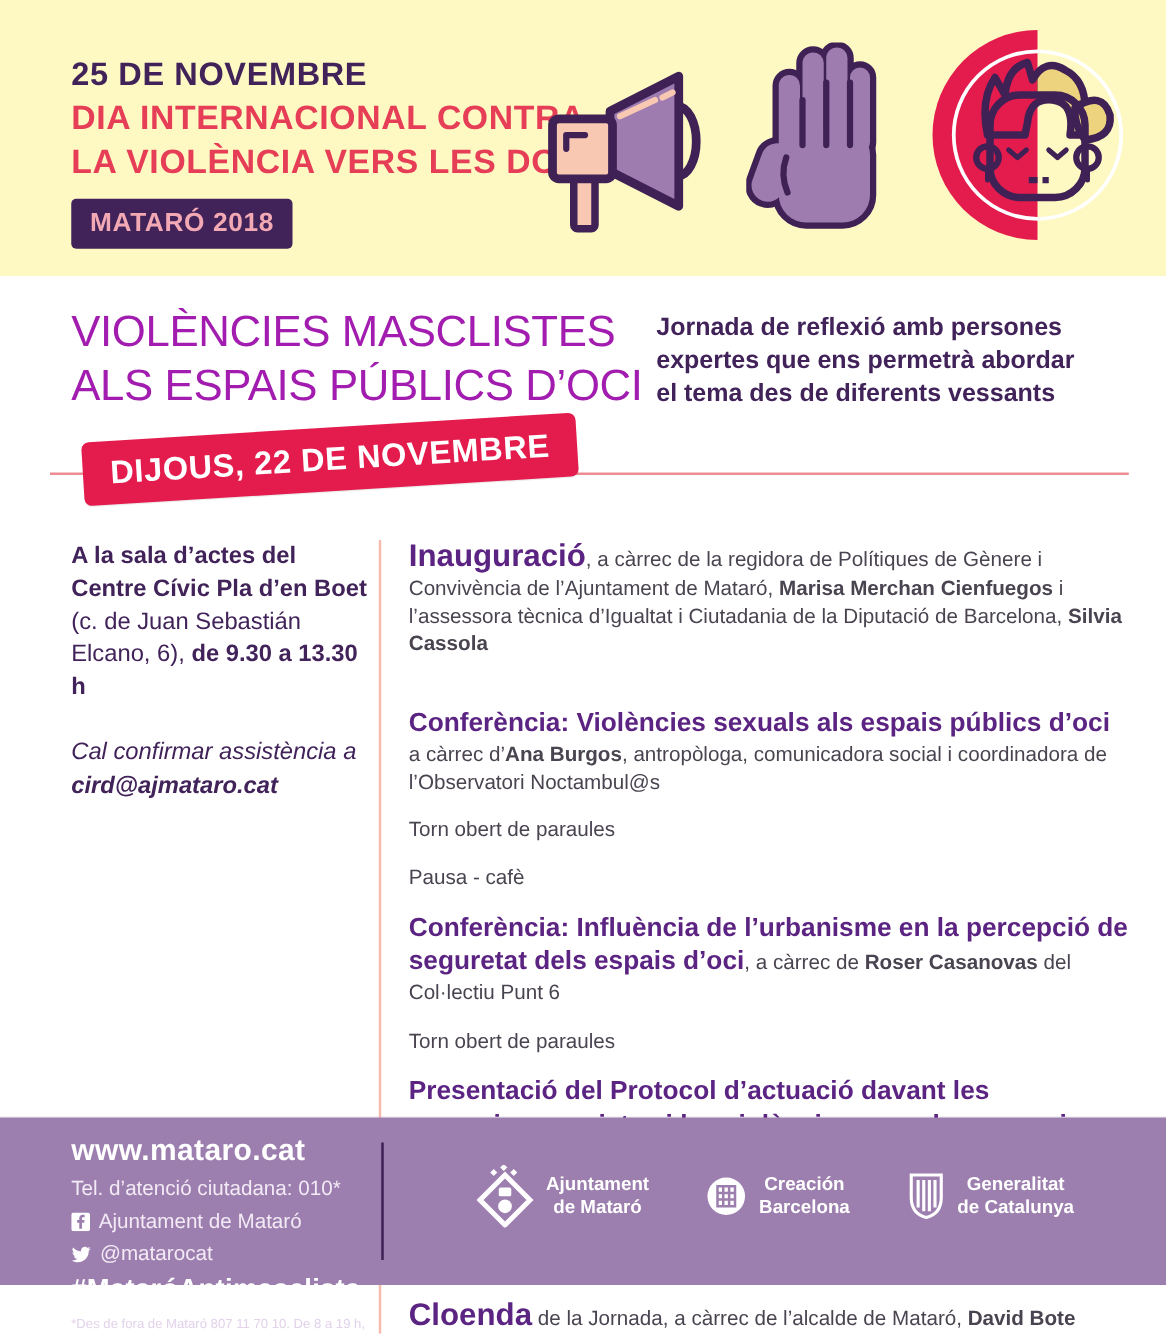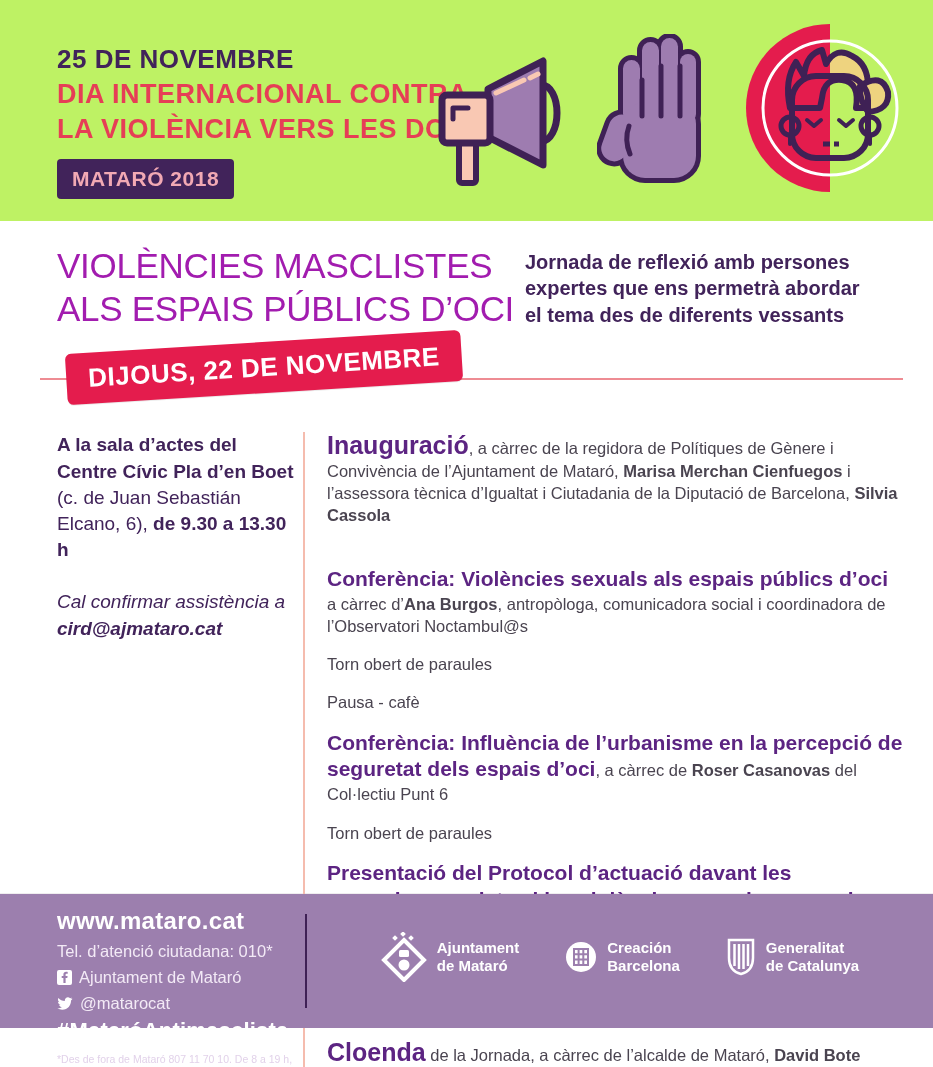--- a/index.html
+++ b/index.html
@@ -1,21 +1,21 @@
 <!DOCTYPE html>
 <html><head>
 <meta charset="utf-8">
 <style>
   html,body{margin:0;padding:0;background:#fff;}
   .poster{
     position:relative;width:933px;height:1067px;overflow:hidden;
     font-family:"Liberation Sans","DejaVu Sans",sans-serif;background:#ffffff;
   }
   
-  .header{position:relative;height:221px;background:#bef264;}
+  .header{position:relative;height:221px;background:#fef9c3;}
   .header-text{position:absolute;left:57px;top:44px;}
   .date-line{font-size:26px;font-weight:bold;color:#41235a;letter-spacing:.5px;}
   .campaign-line{font-size:27px;font-weight:bold;color:#e63e56;letter-spacing:.5px;margin-top:4px;}
   .mataro-badge{display:inline-block;margin-top:14px;background:#41235a;color:#f2a9b4;
     font-size:21px;font-weight:bold;padding:8px 15px;border-radius:4px;letter-spacing:.5px;}
   .hicon{position:absolute;}
   .icon-megaphone{left:438px;top:53px;}
   .icon-hand{left:597px;top:34px;}
   .icon-face{left:740px;top:20px;}
   
@@ -45,21 +45,21 @@
   .seg-body-block{display:block;}
   
   .footer{position:relative;height:134px;background:#9c7fae;display:flex;color:#f3eaf6;}
   .footer-left{width:240px;flex-shrink:0;padding-left:57px;padding-top:13px;}
   .site-url{font-size:24px;font-weight:bold;color:#fff;letter-spacing:.3px;}
   .footer-line{font-size:16.5px;margin-top:7px;display:flex;align-items:center;}
   .footer-line .sicon{margin-right:7px;display:inline-flex;}
   .hashtag{font-size:22px;font-weight:bold;color:#fff;margin-top:5px;letter-spacing:.2px;}
   .small-print{font-size:10.5px;line-height:1.4;margin-top:8px;color:#e2d2ea;}
   .f-divider{width:2px;background:#3f2155;margin:20px 0 20px 8px;}
-  .footer-logos{flex:1;display:flex;align-items:center;justify-content:center;gap:46px;padding-bottom:8px;}
+  .footer-logos{flex:1;display:flex;align-items:center;justify-content:center;gap:46px;padding-bottom:8px;text-align:center;}
   .logo{display:flex;align-items:center;gap:10px;}
   .logo-text{font-size:15px;font-weight:bold;color:#fff;line-height:1.2;}
 </style>
 </head>
 <body>
 
 <div class="poster">
 
   <div class="header">
     <div class="header-text">

